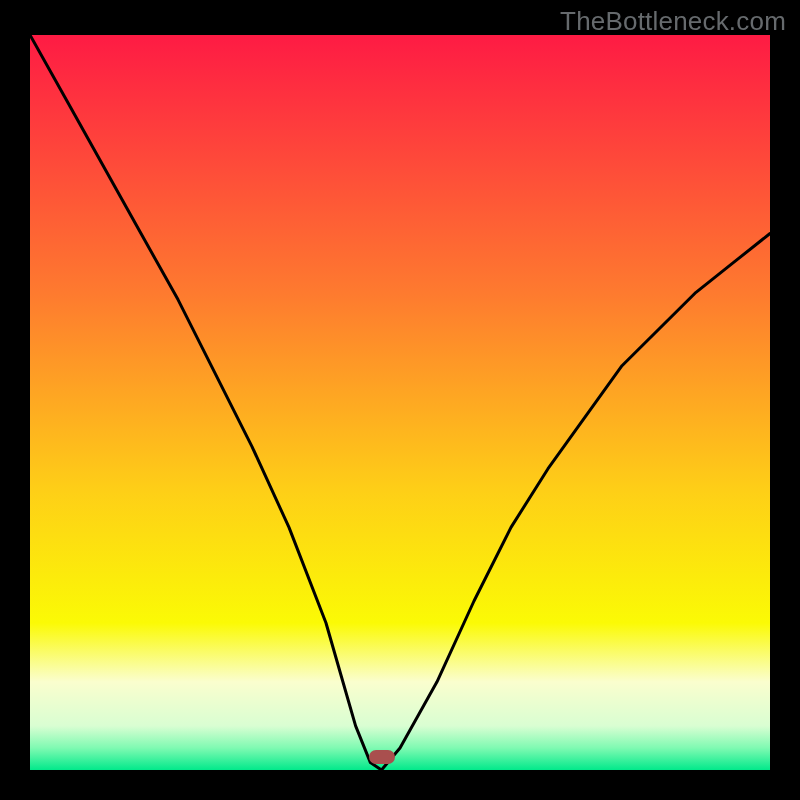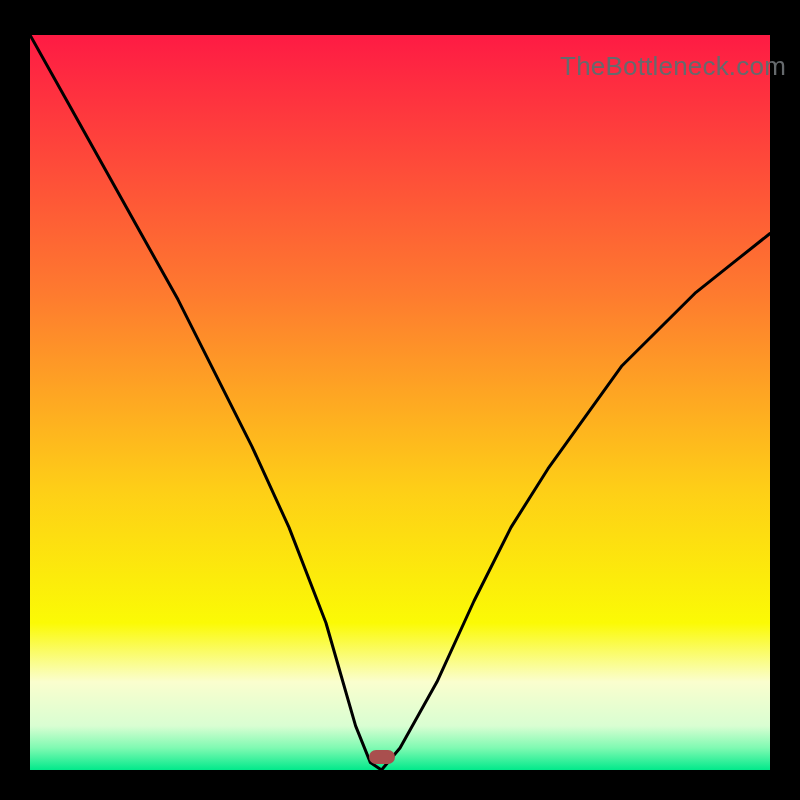--- a/index.html
+++ b/index.html
@@ -19,21 +19,20 @@
   .watermark {
     position: absolute;
     top: 6px;
     right: 14px;
     font-family: Arial, Helvetica, sans-serif;
     font-size: 26px;
     font-weight: 500;
     color: #666a6d;
     letter-spacing: 0.2px;
     z-index: 5;
-    margin-top: 45px;
   }
   .plot {
     position: absolute;
     left: 30px;
     top: 35px;
     width: 740px;
     height: 735px;
     overflow: hidden;
   }
   .gradient {

